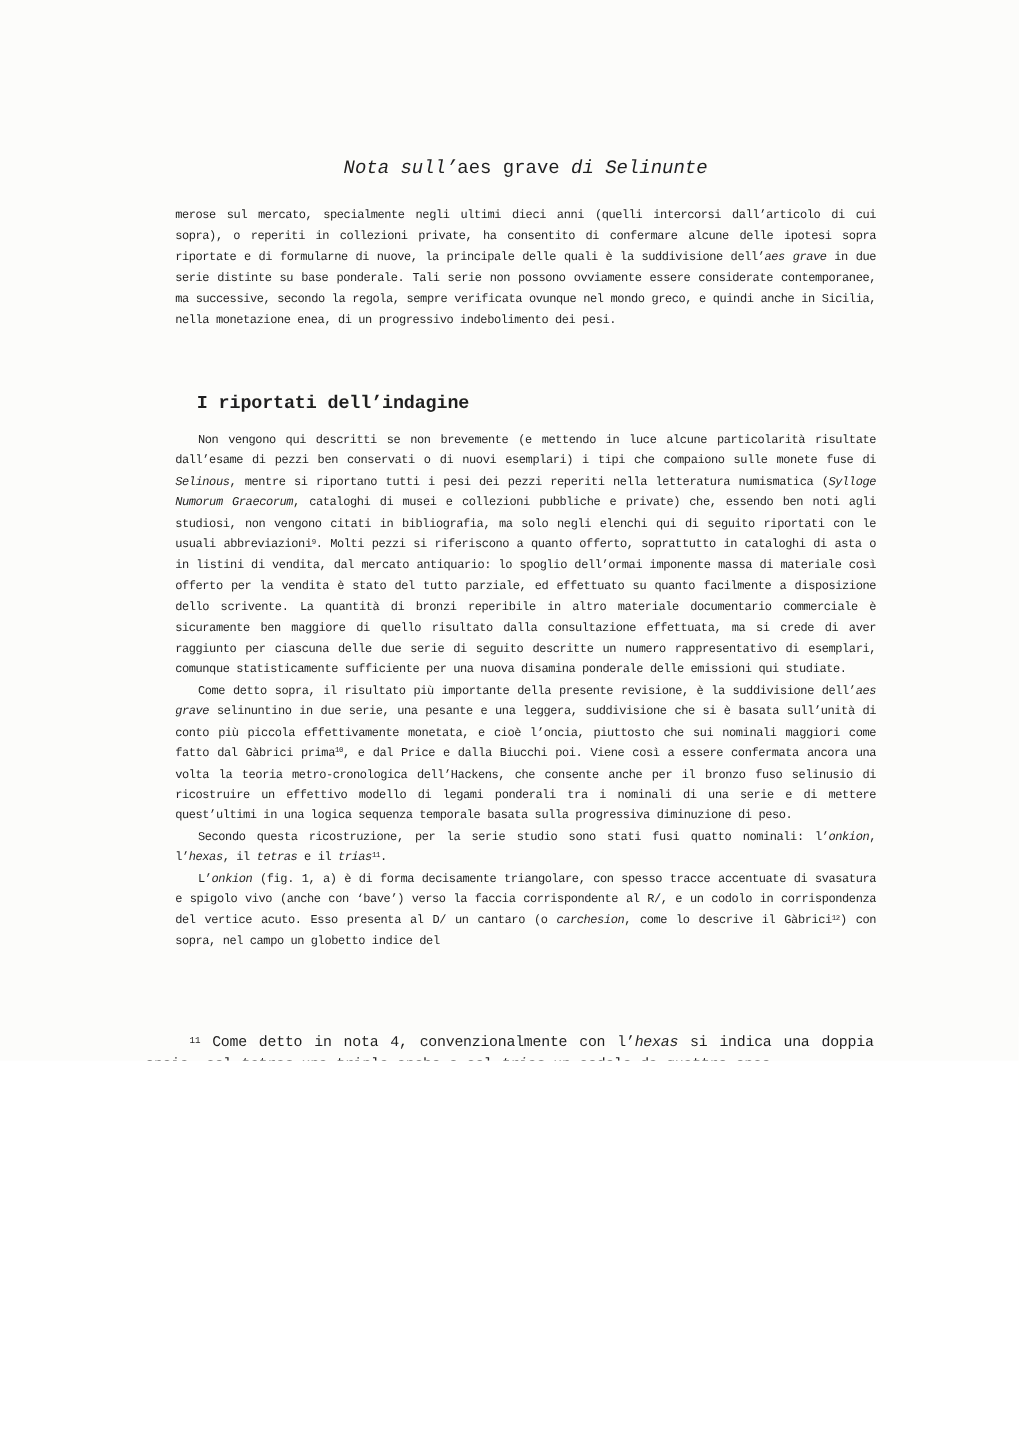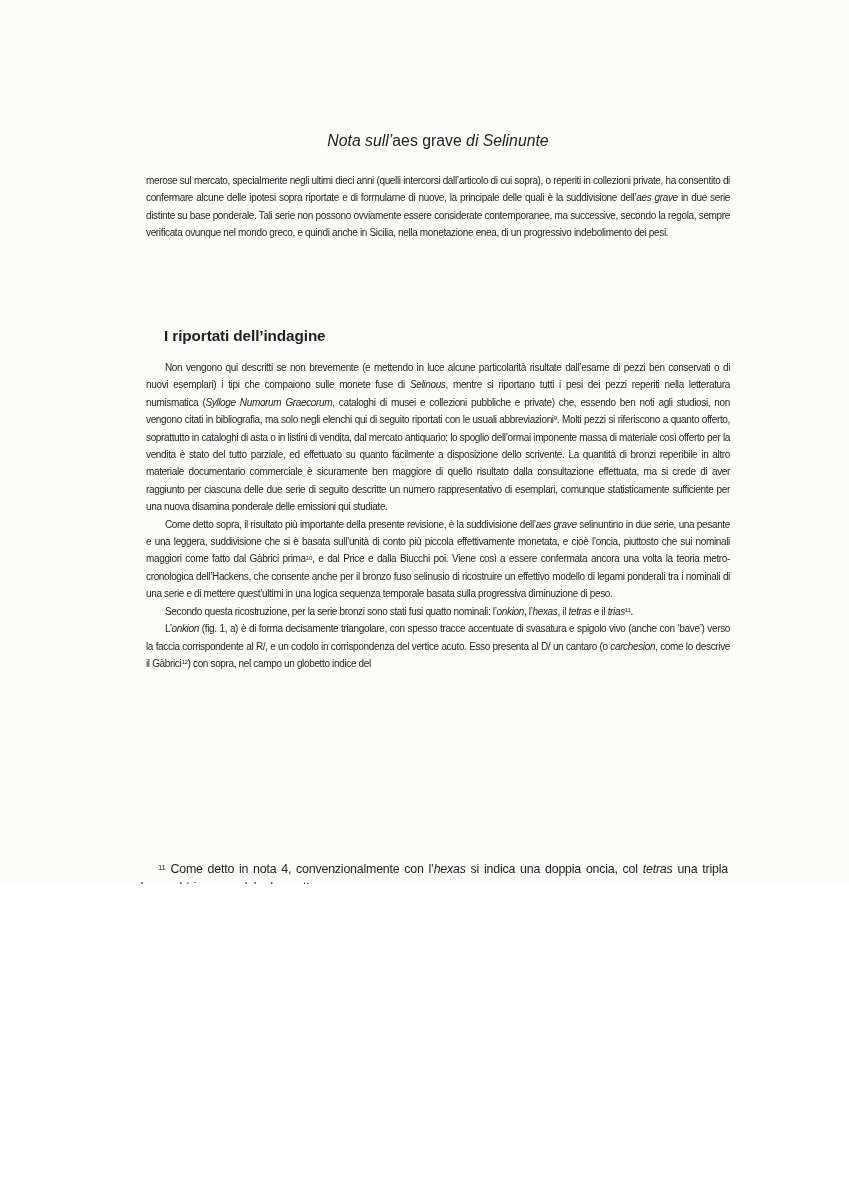--- a/index.html
+++ b/index.html
@@ -6,21 +6,21 @@
     --ink:#1f1f1f;
     --paper:#fcfcfa;
   }
   *{margin:0;padding:0;box-sizing:border-box;}
   html,body{background:#ffffff;}
   .page{
     position:relative;
     width:849px;
     height:884px;
     background:var(--paper);
-    font-family:Liberation Sans, sans-serif;
+    font-family:Liberation Mono, monospace;
     color:var(--ink);
     overflow:hidden;
   }
   .running-head{
     position:absolute;
     top:131px;left:146px;width:584px;
     text-align:center;
     font-size:15.8px;
     line-height:19px;
   }
@@ -78,21 +78,21 @@
 
   <div class="running-head"><span class="seg-i">Nota sull’</span><span>aes grave </span><span class="seg-i">di Selinunte</span></div>
 
   <p class="para para-first"><span>merose sul mercato, specialmente negli ultimi dieci anni (quelli intercorsi dall’articolo di cui sopra), o reperiti in collezioni private, ha consentito di confermare alcune delle ipotesi sopra riportate e di formularne di nuove, la principale delle quali è la suddivisione dell’</span><span class="seg-i">aes grave</span><span> in due serie distinte su base ponderale. Tali serie non possono ovviamente essere considerate contemporanee, ma successive, secondo la regola, sempre verificata ovunque nel mondo greco, e quindi anche in Sicilia, nella monetazione enea, di un progressivo indebolimento dei pesi.</span></p>
 
   <h2 class="section-heading">I riportati dell’indagine</h2>
 
   <div class="body-main">
     <p class="para indent"><span>Non vengono qui descritti se non brevemente (e mettendo in luce alcune particolarità risultate dall’esame di pezzi ben conservati o di nuovi esemplari) i tipi che compaiono sulle monete fuse di </span><span class="seg-i">Selinous</span><span>, mentre si riportano tutti i pesi dei pezzi reperiti nella letteratura numismatica (</span><span class="seg-i">Sylloge Numorum Graecorum</span><span>, cataloghi di musei e collezioni pubbliche e private) che, essendo ben noti agli studiosi, non vengono citati in bibliografia, ma solo negli elenchi qui di seguito riportati con le usuali abbreviazioni</span><sup>9</sup><span>. Molti pezzi si riferiscono a quanto offerto, soprattutto in cataloghi di asta o in listini di vendita, dal mercato antiquario: lo spoglio dell’ormai imponente massa di materiale così offerto per la vendita è stato del tutto parziale, ed effettuato su quanto facilmente a disposizione dello scrivente. La quantità di bronzi reperibile in altro materiale documentario commerciale è sicuramente ben maggiore di quello risultato dalla consultazione effettuata, ma si crede di aver raggiunto per ciascuna delle due serie di seguito descritte un numero rappresentativo di esemplari, comunque statisticamente sufficiente per una nuova disamina ponderale delle emissioni qui studiate.</span></p>
     <p class="para indent"><span>Come detto sopra, il risultato più importante della presente revisione, è la suddivisione dell’</span><span class="seg-i">aes grave</span><span> selinuntino in due serie, una pesante e una leggera, suddivisione che si è basata sull’unità di conto più piccola effettivamente monetata, e cioè l’oncia, piuttosto che sui nominali maggiori come fatto dal Gàbrici prima</span><sup>10</sup><span>, e dal Price e dalla Biucchi poi. Viene così a essere confermata ancora una volta la teoria metro-cronologica dell’Hackens, che consente anche per il bronzo fuso selinusio di ricostruire un effettivo modello di legami ponderali tra i nominali di una serie e di mettere quest’ultimi in una logica sequenza temporale basata sulla progressiva diminuzione di peso.</span></p>
-    <p class="para indent"><span>Secondo questa ricostruzione, per la serie bronzi sono stati fusi quatto nominali: l’</span><span class="seg-i">onkion</span><span>, l’</span><span class="seg-i">hexas</span><span>, il </span><span class="seg-i">tetras</span><span> e il </span><span class="seg-i">trias</span><sup>11</sup><span>.</span></p>
+    <p class="para indent"><span>Secondo questa ricostruzione, per la serie studio sono stati fusi quatto nominali: l’</span><span class="seg-i">onkion</span><span>, l’</span><span class="seg-i">hexas</span><span>, il </span><span class="seg-i">tetras</span><span> e il </span><span class="seg-i">trias</span><sup>11</sup><span>.</span></p>
     <p class="para indent"><span>L’</span><span class="seg-i">onkion</span><span> (fig. 1, a) è di forma decisamente triangolare, con spesso tracce accentuate di svasatura e spigolo vivo (anche con ‘bave’) verso la faccia corrispondente al R/, e un codolo in corrispondenza del vertice acuto. Esso presenta al D/ un cantaro (o </span><span class="seg-i">carchesion</span><span>, come lo descrive il Gàbrici</span><sup>12</sup><span>) con sopra, nel campo un globetto indice del</span></p>
   </div>
 
   <div class="footnotes">
     <p class="footnote"><sup>11</sup><span> Come detto in nota 4, convenzionalmente con l’</span><span class="seg-i">hexas</span><span> si indica una doppia oncia, col </span><span class="seg-i">tetras</span><span> una tripla anche e col </span><span class="seg-i">trias</span><span> un codolo da quattro once.</span></p>
   </div>
 
   <div class="page-number">161</div>
 
 </div>

